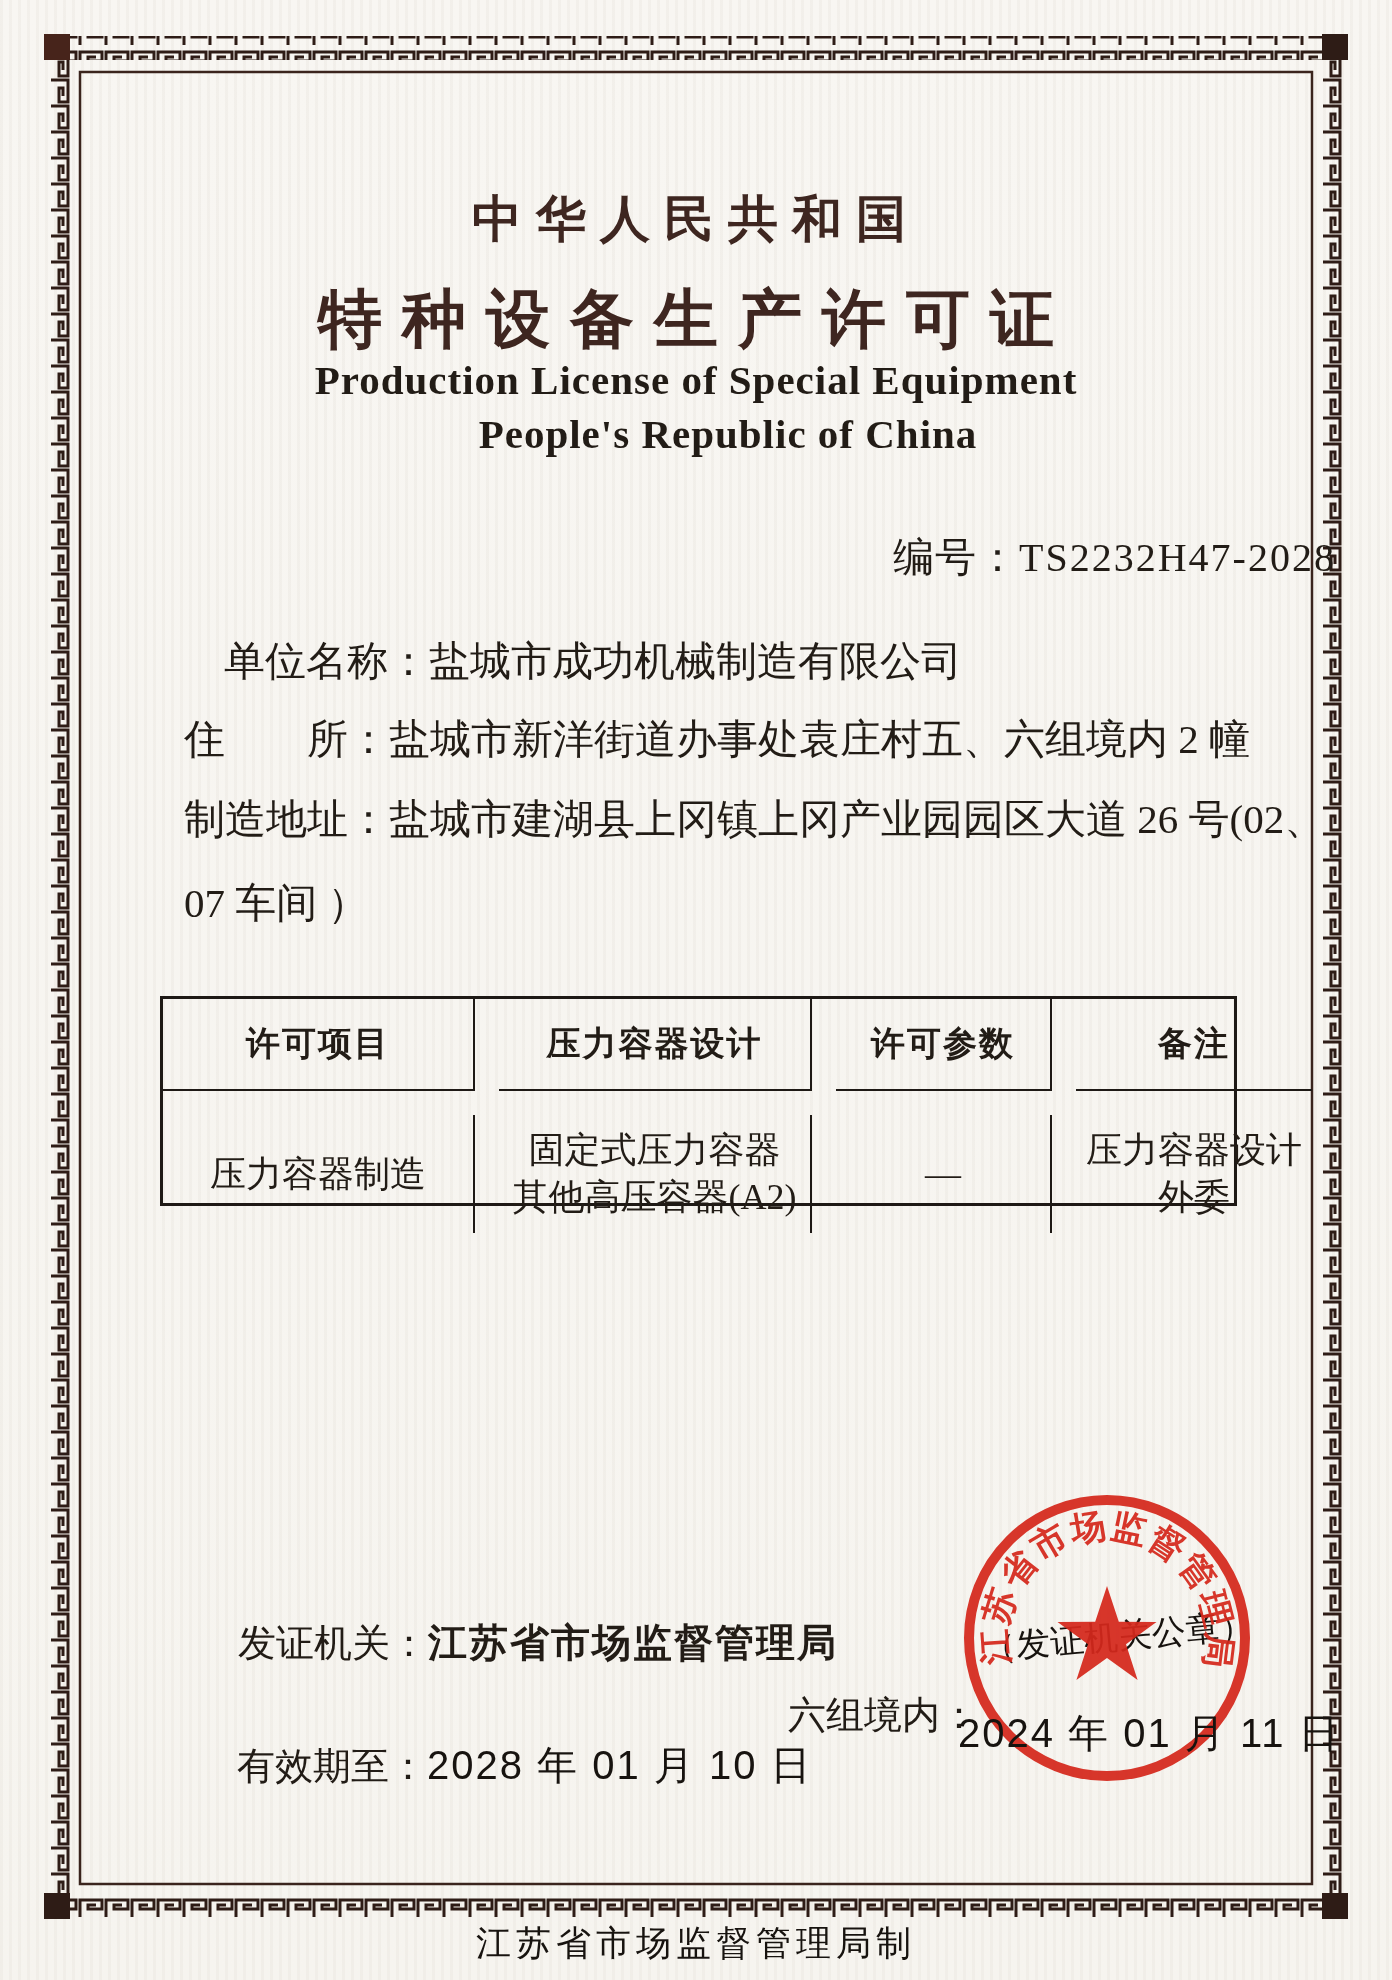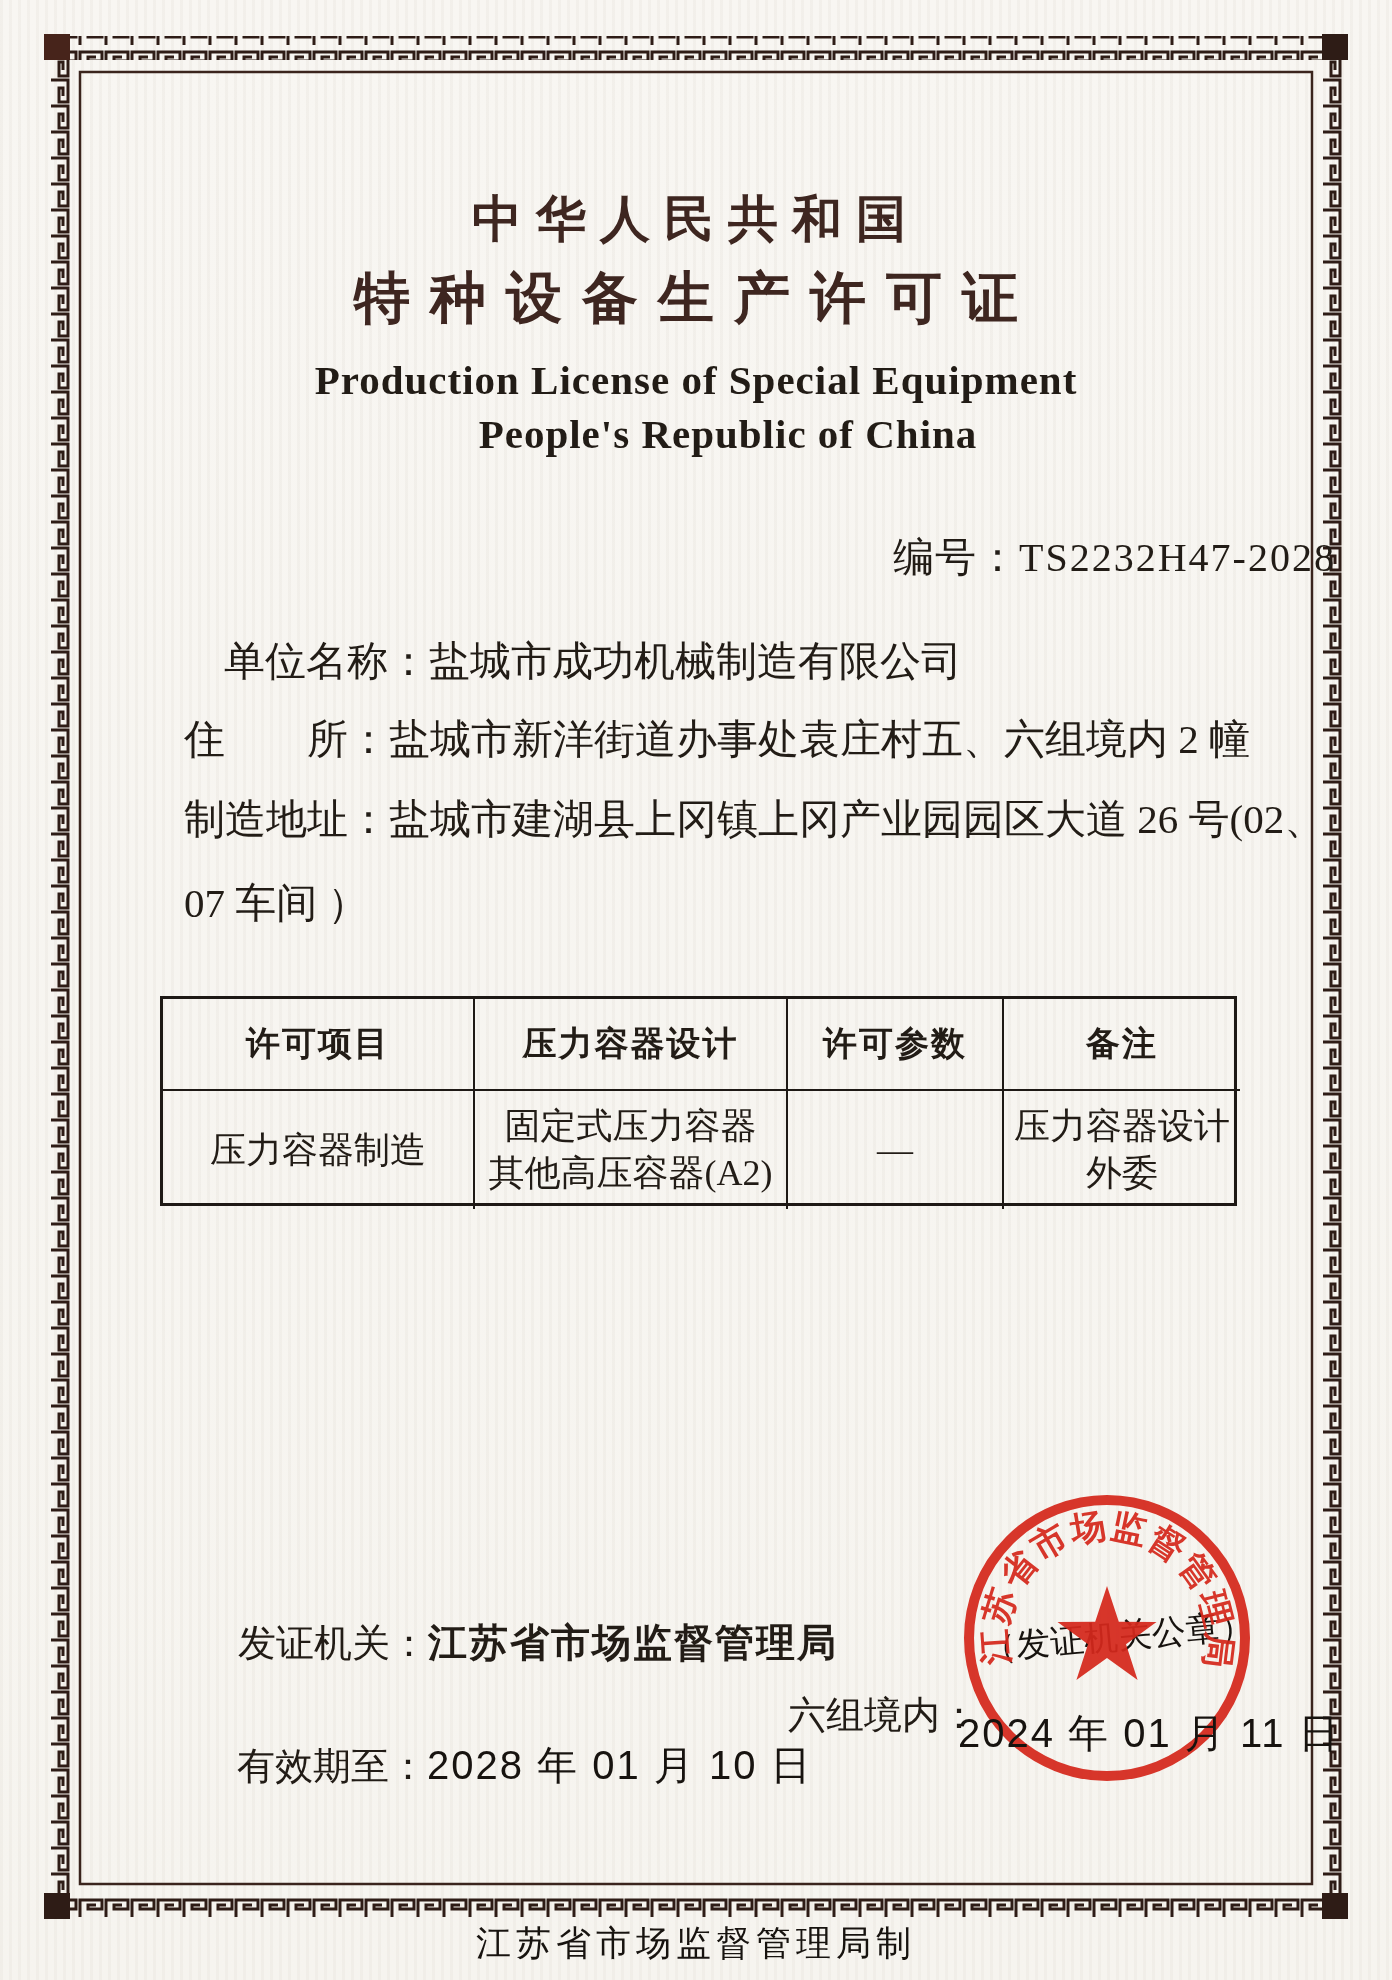--- a/index.html
+++ b/index.html
@@ -12,39 +12,39 @@
   .page{
     position:relative;width:1392px;height:1980px;overflow:hidden;
     background:
       repeating-linear-gradient(90deg, rgba(225,220,212,.25) 0 3px, rgba(255,255,255,0) 3px 9px),
       linear-gradient(#f8f6f2,#f6f4ef);
   }
   .abs{position:absolute;}
   .ctr{left:0;width:1392px;text-align:center;}
   
   .title-cn1{top:186px;font-size:50px;font-weight:bold;letter-spacing:14px;color:#3e2620;}
-  .title-cn2{top:261px;font-size:56px;font-weight:bold;letter-spacing:20px;color:#3e2620;}
+  .title-cn2{top:276px;font-size:64px;font-weight:bold;letter-spacing:20px;color:#3e2620;}
   .title-en{font-size:41px;font-weight:bold;color:#221c16;letter-spacing:1px;}
   .en1{top:356px;}
   .en2{top:410px;padding-left:32px;}
   
   .license-no{top:530px;left:893px;font-size:41px;letter-spacing:1px;color:#221c16;}
   .license-no .num{font-size:40px;letter-spacing:2px;}
   
   .field{left:184px;font-size:41px;color:#221c16;white-space:nowrap;}
   .f-unit{top:634px;margin-left:40px;}
   .f-res{top:712px;}
   .f-mfg{top:792px;}
   .f-cont{top:876px;}
   .approval{top:930px;left:253px;font-size:38px;font-weight:600;color:#221c16;letter-spacing:1px;}
   
   .lic-table{
     left:160px;top:996px;width:1077px;height:210px;
     display:grid;grid-template-columns:312px 313px 216px 236px;grid-template-rows:92px 118px;
-    border:3px solid #1e1915;box-sizing:border-box;
+    border:3px solid #1e1915;box-sizing:border-box;gap:24px;
   }
   .lic-table .cell{
     border-right:2px solid #1e1915;border-bottom:2px solid #1e1915;
     display:flex;align-items:center;justify-content:center;text-align:center;
     font-size:36px;color:#221c16;white-space:pre-line;line-height:1.3;
   }
   .lic-table .cell:nth-child(4n){border-right:none;}
   .lic-table .cell:nth-child(n+5){border-bottom:none;}
   .lic-table .hdr{font-size:34px;font-weight:bold;letter-spacing:2px;}
   .dash{font-size:44px;}

